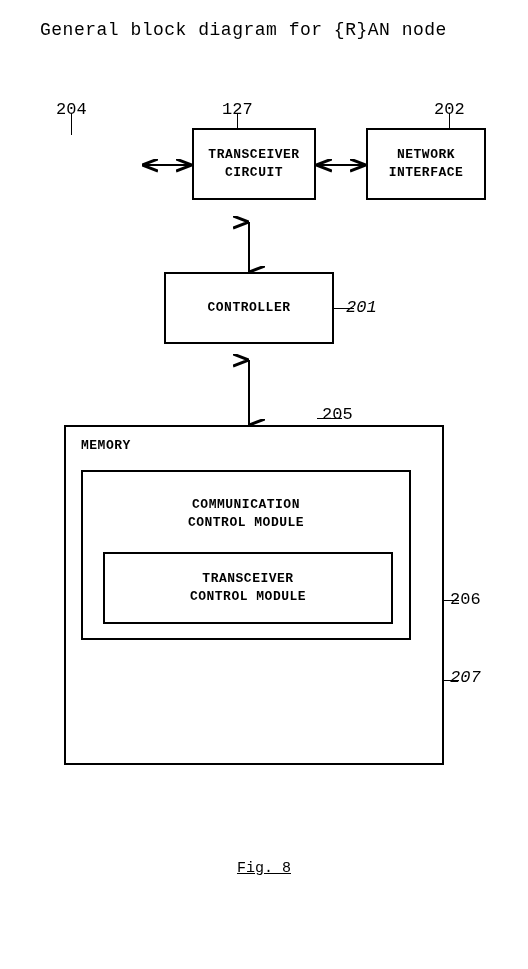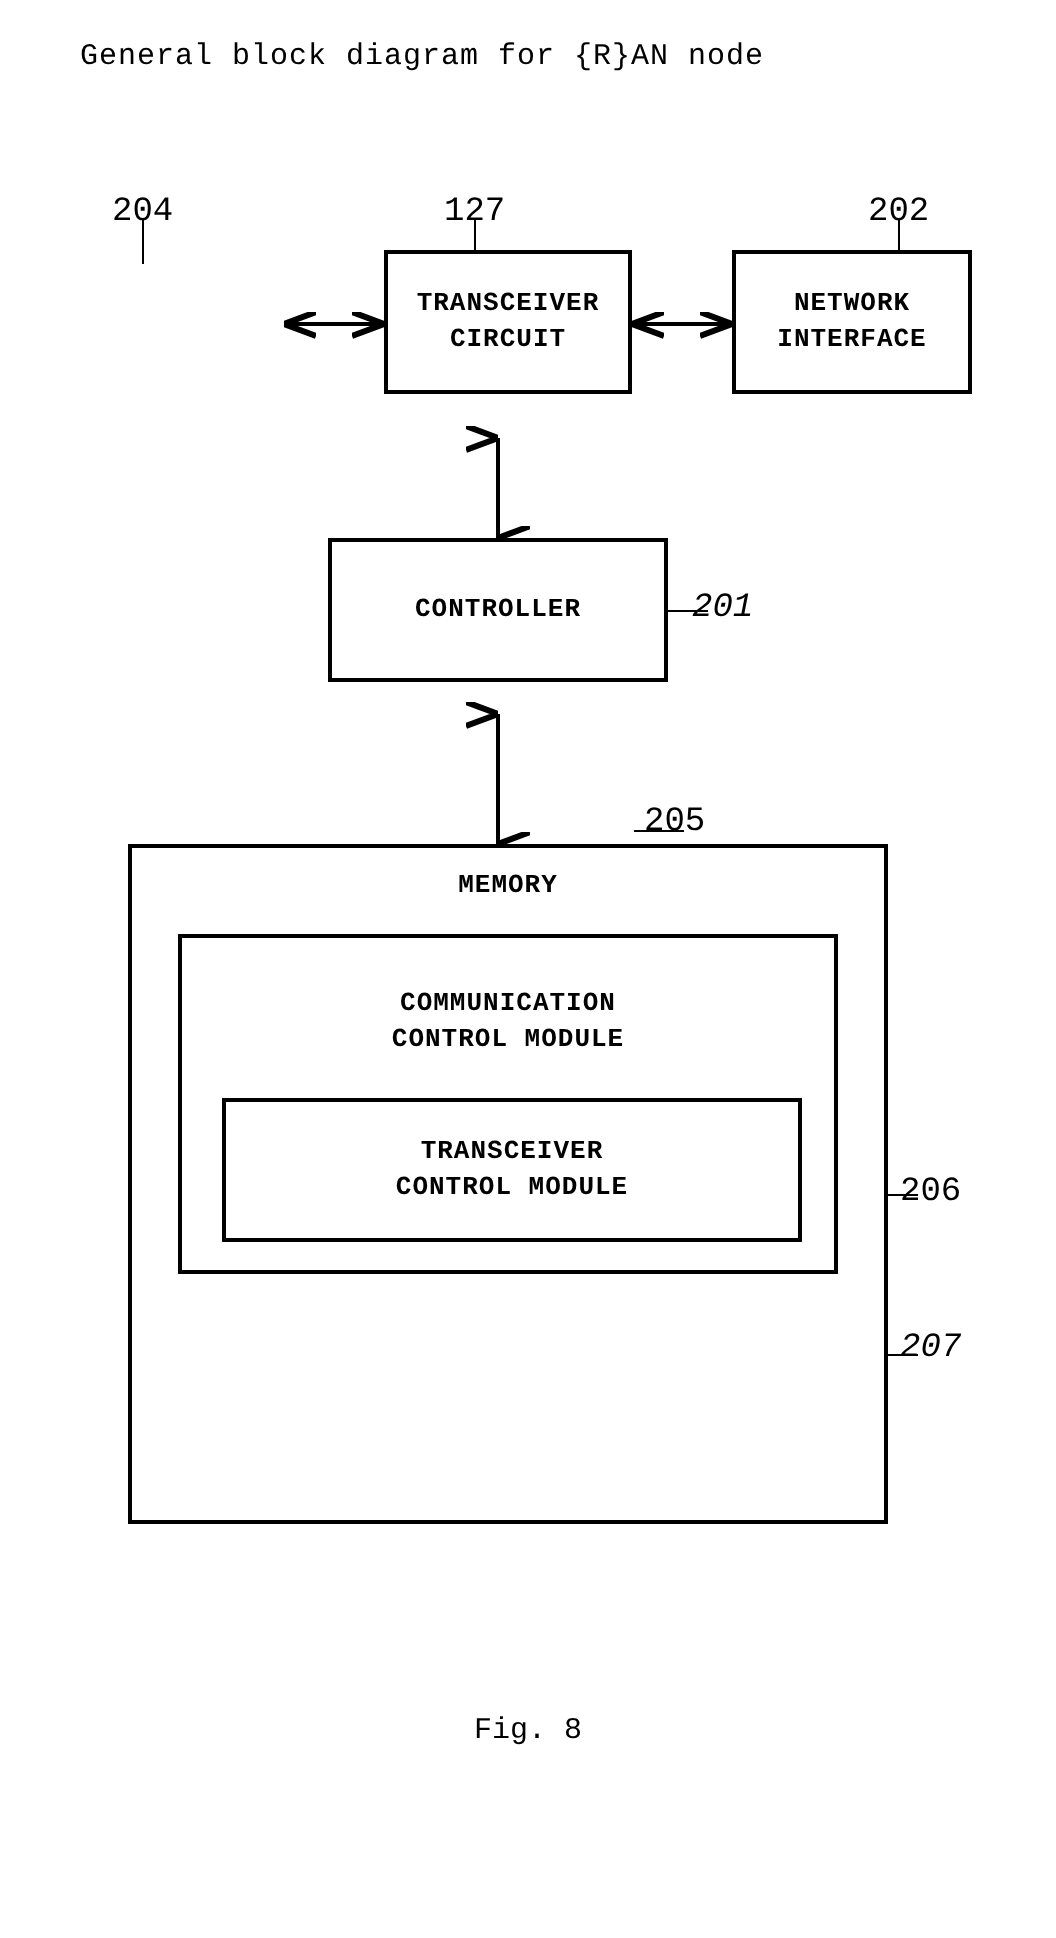--- a/index.html
+++ b/index.html
@@ -10,21 +10,21 @@
       font-family: 'Courier New', Courier, monospace;
       font-size: 13px;
       color: #000;
       display: flex;
       flex-direction: column;
       align-items: center;
       padding: 20px 10px 30px 10px;
     }
 
     .diagram-title {
-      font-size: 15px;
+      font-size: 18px;
       letter-spacing: 0.5px;
       margin-bottom: 30px;
       align-self: flex-start;
       margin-left: 30px;
     }
 
     .diagram-area {
       position: relative;
       width: 460px;
       height: 760px;
@@ -58,20 +58,21 @@
       top: 0; left: 0;
       width: 100%;
       height: 100%;
       pointer-events: none;
     }
 
     .fig-label {
       margin-top: 30px;
       font-size: 15px;
       font-family: 'Courier New', Courier, monospace;
+      text-decoration: underline;
     }
 
     .memory-outer {
       position: absolute;
       border: 2px solid #000;
       background: #fff;
     }
   </style>
 </head>
 <body>
@@ -130,21 +131,21 @@
   <div class="block" style="left:130px; top:202px; width:170px; height:72px;">
     <span>CONTROLLER</span>
   </div>
 
   <span class="label-num" style="left:312px; top:228px;font-style:italic;">201</span>
   <div style="position:absolute; left:300px; top:238px; width:20px; height:1px; background:#000;"></div>
 
   <span class="label-num" style="left:288px; top:335px;">205</span>
   <div style="position:absolute; left:283px; top:348px; width:25px; height:1px; background:#000;"></div>
 
-  <div class="block memory-outer" style="left:30px; top:355px; width:380px; height:340px; align-items:center; justify-content:flex-start; padding: 10px 15px; flex-direction:column;">
+  <div class="block memory-outer" style="left:30px; top:355px; width:380px; height:340px; align-items:flex-start; justify-content:flex-start; padding: 10px 15px; flex-direction:column;">
     <span style="font-weight:bold; font-size:13px; letter-spacing:0.5px; margin-bottom:15px;">MEMORY</span>
 
 
     <div class="block" style="position:relative; width:330px; height:170px; left:0; top:0; align-items:flex-start; justify-content:flex-start; padding:24px;">
       <span style="white-space:pre-line; text-align:center; width:100%; display:block; margin-bottom: 10px;">COMMUNICATION
 CONTROL MODULE</span>
 
       <div class="block" style="position:absolute; left:20px; top:80px; width:290px; height:72px;">
         <span style="white-space:pre-line;">TRANSCEIVER
 CONTROL MODULE</span>

